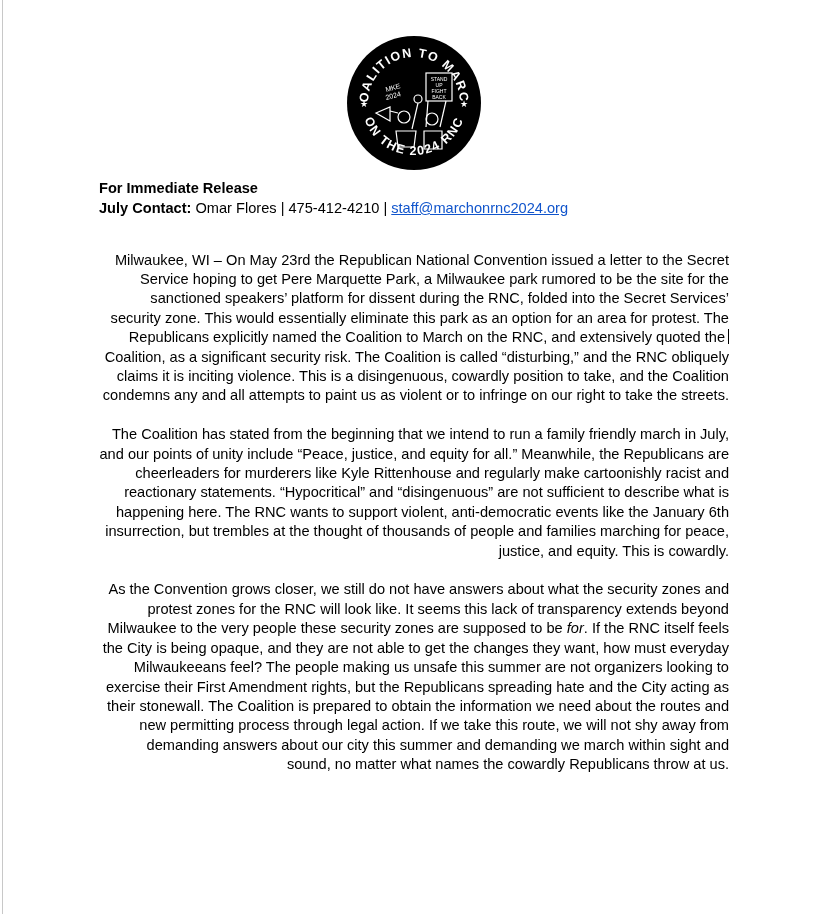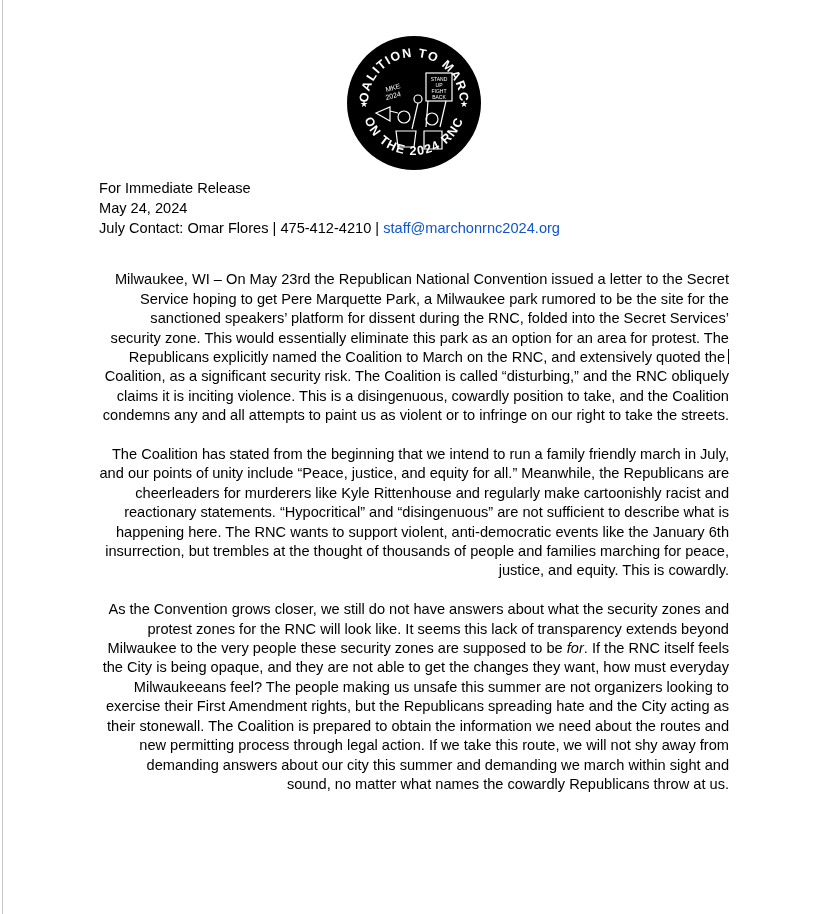--- a/index.html
+++ b/index.html
@@ -13,22 +13,22 @@
   .doc {
     position: absolute; left: 99px; top: 33px; width: 630px;
     font-size: 14.6px; line-height: 19.4px;
   }
   .heading {
     text-align: center; font-weight: bold; margin: 0; height: 22px; line-height: 22px;
   }
   .logo-wrap { display: flex; justify-content: center; margin-top: 2px; height: 136px; }
   .meta { margin-top: 8px; }
   .meta div { height: 19.8px; }
-  .bold { font-weight: normal; }
-  a.email { color: #1155cc; }
+  .bold { font-weight: bold; }
+  a.email { color: #1155cc; text-decoration: underline; }
   .title {
     text-align: center; font-weight: bold; text-decoration: underline;
     margin-top: 18px; height: 20px;
   }
   p { margin: 0; }
   .p1 { margin-top: 32px; text-align: right; }
   .p2, .p3 { margin-top: 19.4px; text-align: right; }
   .cursor {
     display: inline-block; width: 1px; height: 15px; background: #000;
     vertical-align: -2px; margin-left: 3px;
@@ -79,21 +79,20 @@
         <circle cx="86" cy="84" r="6"></circle>
         <path d="M 78 96 L 78 114 L 96 114 L 96 96 Z"></path>
         <path d="M 80 92 L 82 66"></path>
         <path d="M 94 92 L 100 66"></path>
       </g>
     </svg>
   </div>
 
   <div class="meta">
     <div class="bold">For Immediate Release</div>
-    <div class="bold">May 24, 2024</div>
     <div><span class="bold">July Contact:</span><span> Omar Flores | 475-412-4210 | </span><a class="email">staff@marchonrnc2024.org</a></div>
   </div>
 
 
   <p class="p1"><span>Milwaukee, WI – On May 23rd the Republican National Convention issued a letter to the Secret Service hoping to get Pere Marquette Park, a Milwaukee park rumored to be the site for the sanctioned speakers’ platform for dissent during the RNC, folded into the Secret Services’ security zone. This would essentially eliminate this park as an option for an area for protest. The Republicans explicitly named the Coalition to March on the RNC, and extensively quoted the</span><span class="cursor"></span><span> Coalition, as a significant security risk. The Coalition is called “disturbing,” and the RNC obliquely claims it is inciting violence. This is a disingenuous, cowardly position to take, and the Coalition condemns any and all attempts to paint us as violent or to infringe on our right to take the streets.</span></p>
 
   <p class="p2">The Coalition has stated from the beginning that we intend to run a family friendly march in July, and our points of unity include “Peace, justice, and equity for all.” Meanwhile, the Republicans are cheerleaders for murderers like Kyle Rittenhouse and regularly make cartoonishly racist and reactionary statements. “Hypocritical” and “disingenuous” are not sufficient to describe what is happening here. The RNC wants to support violent, anti-democratic events like the January 6th insurrection, but trembles at the thought of thousands of people and families marching for peace, justice, and equity. This is cowardly.</p>
 
   <p class="p3"><span>As the Convention grows closer, we still do not have answers about what the security zones and protest zones for the RNC will look like. It seems this lack of transparency extends beyond Milwaukee to the very people these security zones are supposed to be </span><em>for</em><span>. If the RNC itself feels the City is being opaque, and they are not able to get the changes they want, how must everyday Milwaukeeans feel? The people making us unsafe this summer are not organizers looking to exercise their First Amendment rights, but the Republicans spreading hate and the City acting as their stonewall. The Coalition is prepared to obtain the information we need about the routes and new permitting process through legal action. If we take this route, we will not shy away from demanding answers about our city this summer and demanding we march within sight and sound, no matter what names the cowardly Republicans throw at us.</span></p>
 </div>

